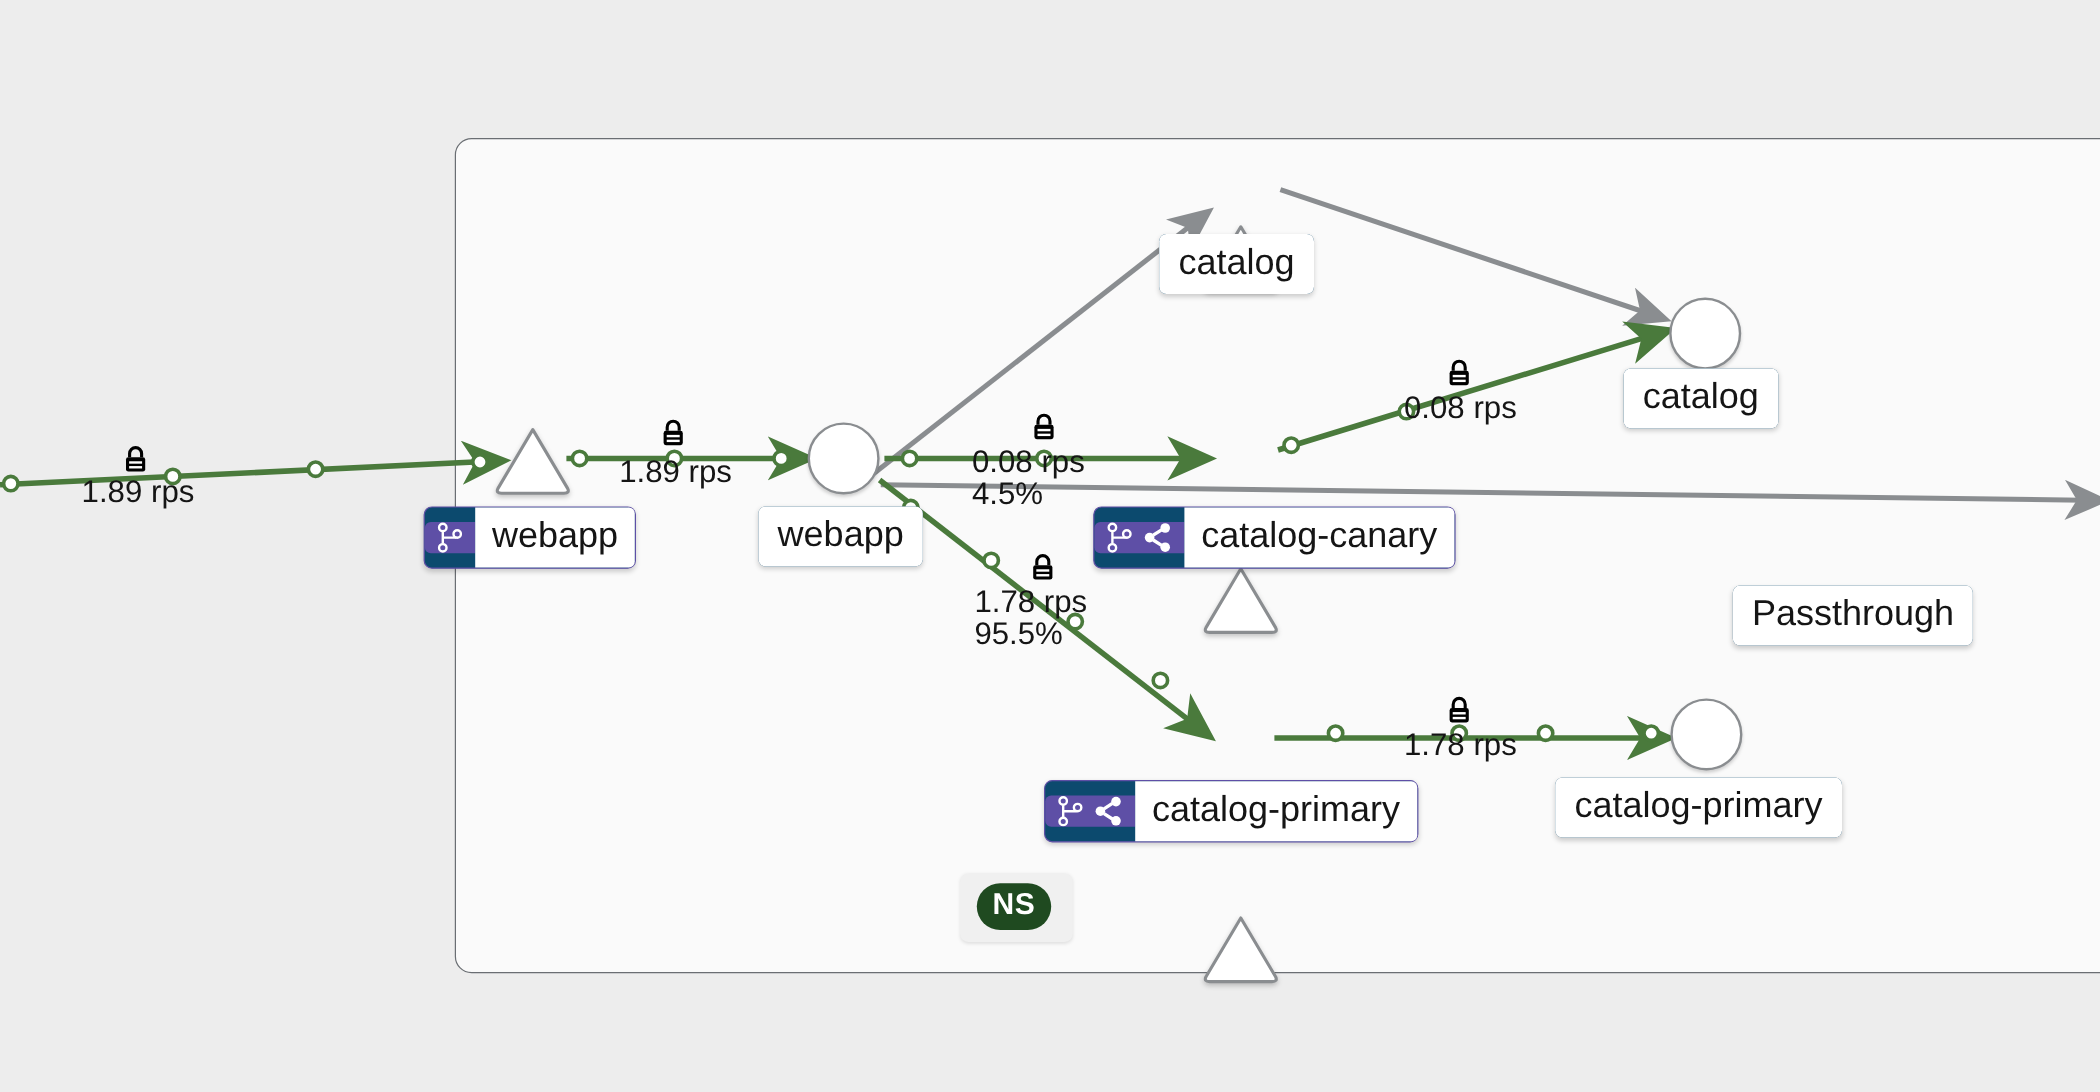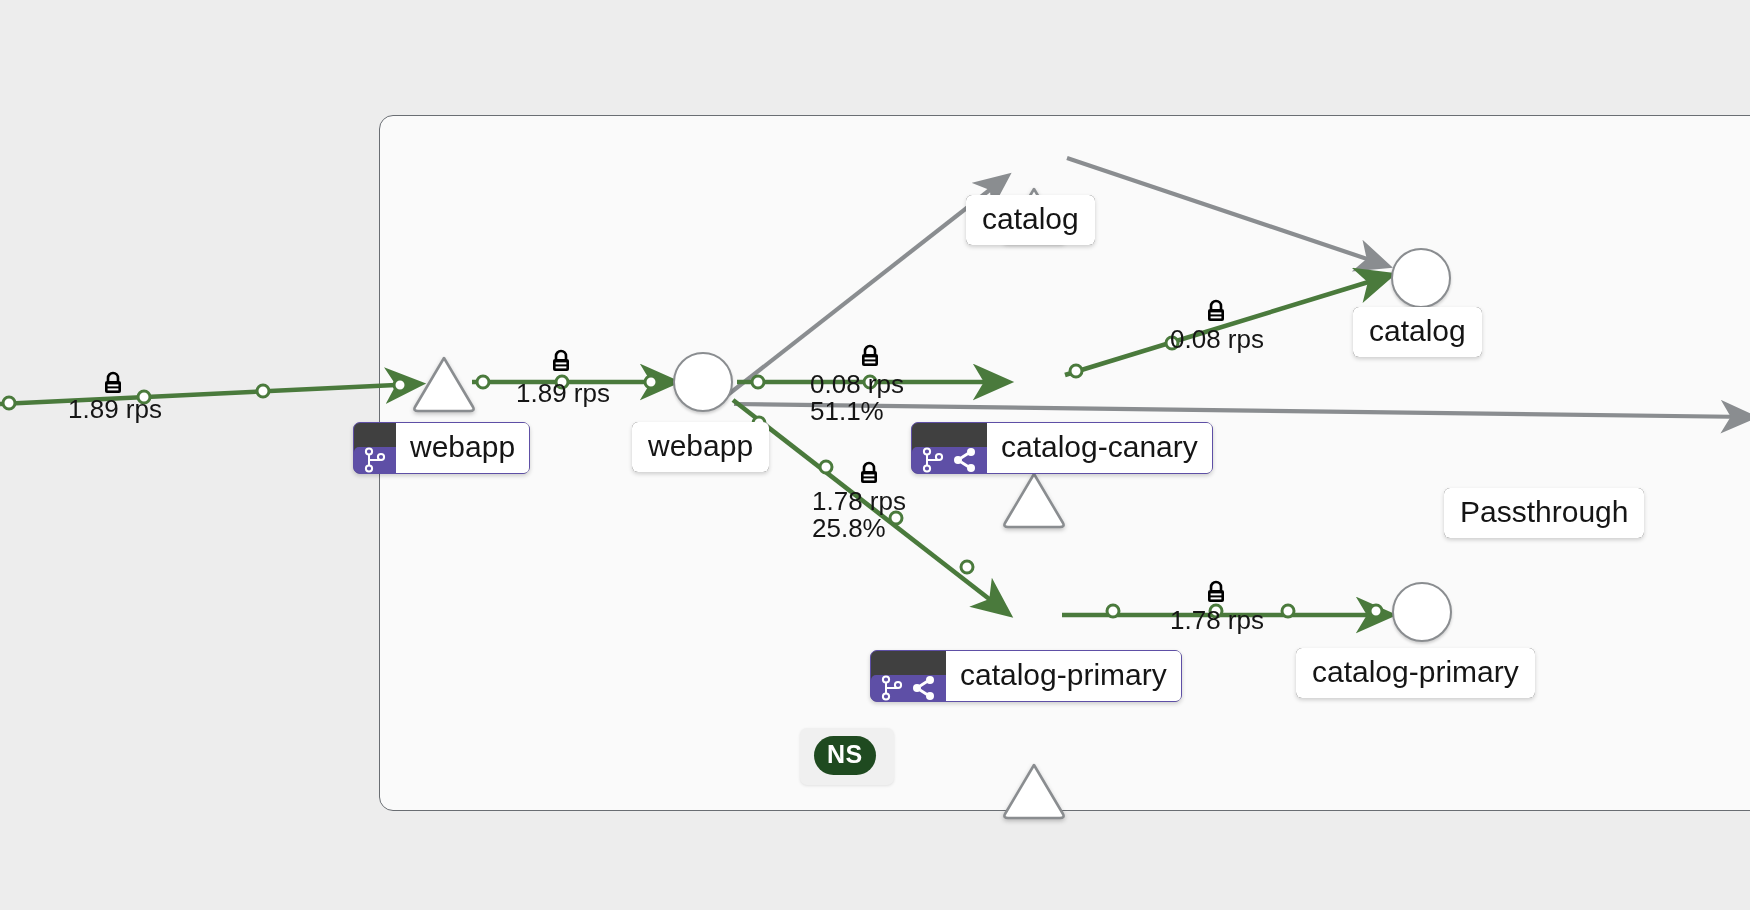--- a/index.html
+++ b/index.html
@@ -56,24 +56,24 @@
     height: 58px;
     position: relative;
     filter: drop-shadow(0 2px 2px rgba(0,0,0,0.22));
   }
   .node-triangle svg { display:block; }
 
   
   .nlabel {
     position: absolute;
     display: flex;
-    align-items: flex-end;
+    align-items: center;
     border-radius: 6px;
     box-shadow: 0 2px 4px rgba(0,0,0,0.18);
-    background: #404040;
+    background: #0c4a6e;
     white-space: nowrap;
     font-size: 30px;
     line-height: 1;
     color: #151515;
   }
   .nlabel .badge {
     background: #5e4fa6;
     border-radius: 5px 0 0 5px;
     display: flex;
     align-items: center;
@@ -313,34 +313,34 @@
   <div class="lock" style="left:858px; top:344px;">
     <svg width="24" height="26" viewBox="0 0 24 26">
       <path d="M7,10 V7 a5,5 0 0 1 10,0 V10" fill="none" stroke="#000" stroke-width="2.6"></path>
       <rect x="4" y="10" width="16" height="12" rx="2" fill="#000"></rect>
       <rect x="6.6" y="13.4" width="10.8" height="2" fill="#fff"></rect>
       <rect x="6.6" y="17.4" width="10.8" height="2" fill="#fff"></rect>
     </svg>
   </div>
   <div class="elabel" style="left:810px; top:371px; width:140px;">
     <span>0.08 rps</span>
-    <span class="l2">51.1%</span>
+    <span class="l2">4.5%</span>
   </div>
 
   <div class="lock" style="left:857px; top:461px;">
     <svg width="24" height="26" viewBox="0 0 24 26">
       <path d="M7,10 V7 a5,5 0 0 1 10,0 V10" fill="none" stroke="#000" stroke-width="2.6"></path>
       <rect x="4" y="10" width="16" height="12" rx="2" fill="#000"></rect>
       <rect x="6.6" y="13.4" width="10.8" height="2" fill="#fff"></rect>
       <rect x="6.6" y="17.4" width="10.8" height="2" fill="#fff"></rect>
     </svg>
   </div>
   <div class="elabel" style="left:812px; top:488px; width:140px;">
     <span>1.78 rps</span>
-    <span class="l2">25.8%</span>
+    <span class="l2">95.5%</span>
   </div>
 
   <div class="lock" style="left:1204px; top:299px;">
     <svg width="24" height="26" viewBox="0 0 24 26">
       <path d="M7,10 V7 a5,5 0 0 1 10,0 V10" fill="none" stroke="#000" stroke-width="2.6"></path>
       <rect x="4" y="10" width="16" height="12" rx="2" fill="#000"></rect>
       <rect x="6.6" y="13.4" width="10.8" height="2" fill="#fff"></rect>
       <rect x="6.6" y="17.4" width="10.8" height="2" fill="#fff"></rect>
     </svg>
   </div>

